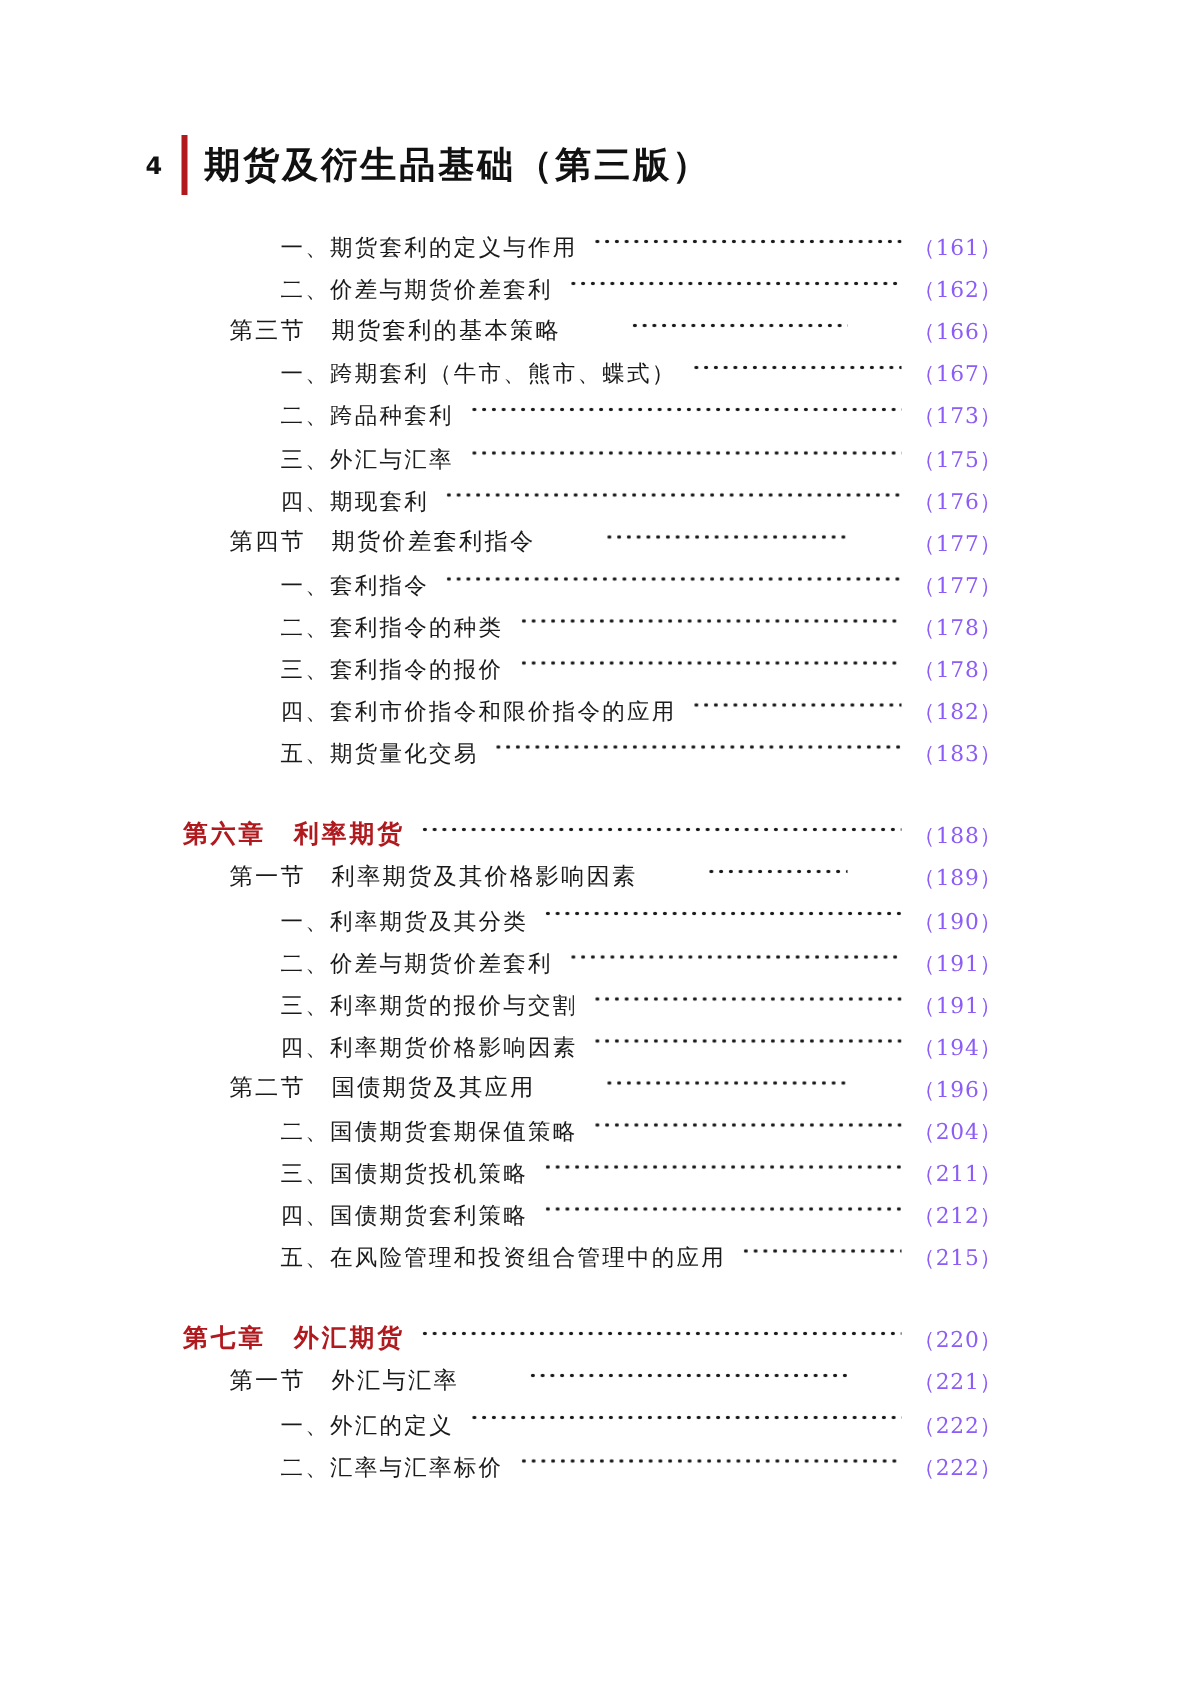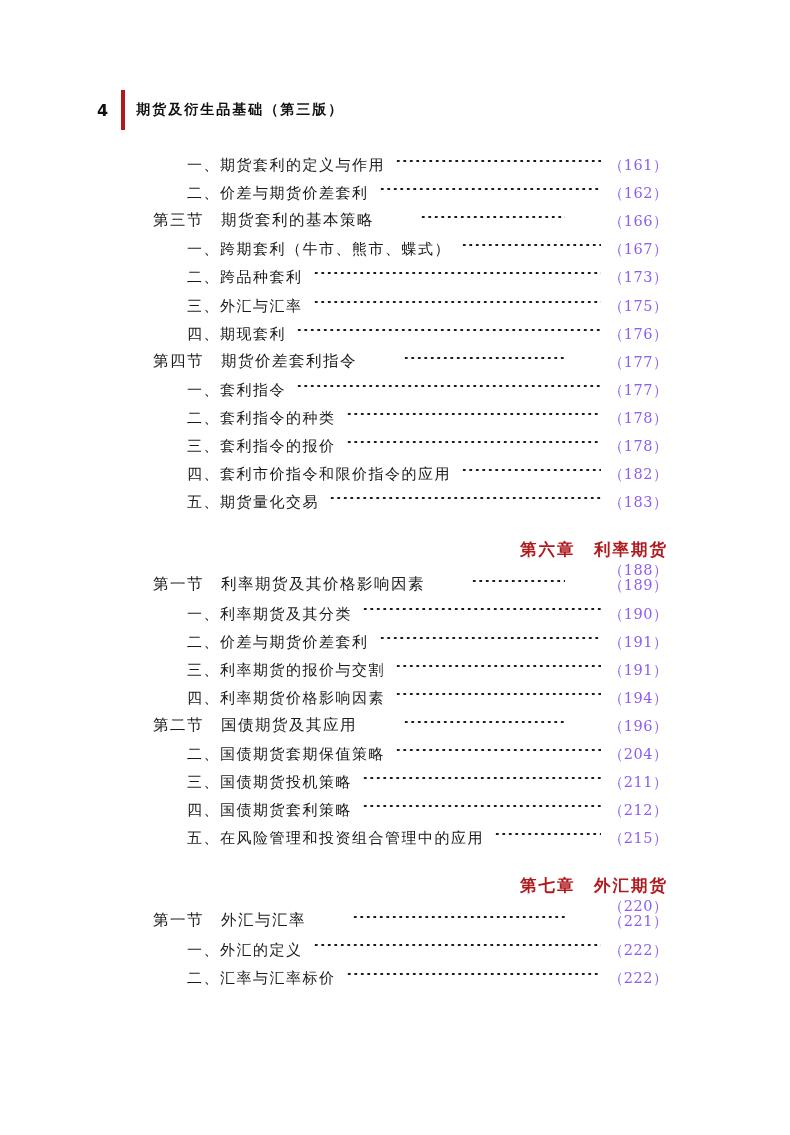--- a/index.html
+++ b/index.html
@@ -31,21 +31,21 @@
   .header .bar {
     width: 4px;
     height: 40px;
     background: #b0191d;
     margin-left: 13px;
     margin-right: 11px;
   }
   .header .booktitle {
     font-family: "DejaVu Sans", sans-serif;
     font-weight: bold;
-    font-size: 14px;
+    font-size: 24px;
     letter-spacing: 2px;
     color: #111111;
     white-space: nowrap;
   }
 
   
   .toc {
     position: absolute;
     left: 122px;
     top: 147px;
@@ -61,21 +61,20 @@
   }
   .row--item    { padding-left: 65px; }
   .row--section { padding-left: 31px; font-size: 15.5px; gap: 36px; }
   .row--chapter {
     padding-left: 0;
     font-family: "DejaVu Sans", sans-serif;
     font-weight: bold;
     font-size: 16.5px;
     letter-spacing: 2px;
     color: #b0191d;
-    flex-direction: column;
   }
   .row--gap { margin-top: 27px; }
 
   .label { flex: 0 0 auto; }
 
   .dots {
     flex: 1 1 auto;
     align-self: center;
     height: 6px;
     margin: 0 8px 0 10px;

